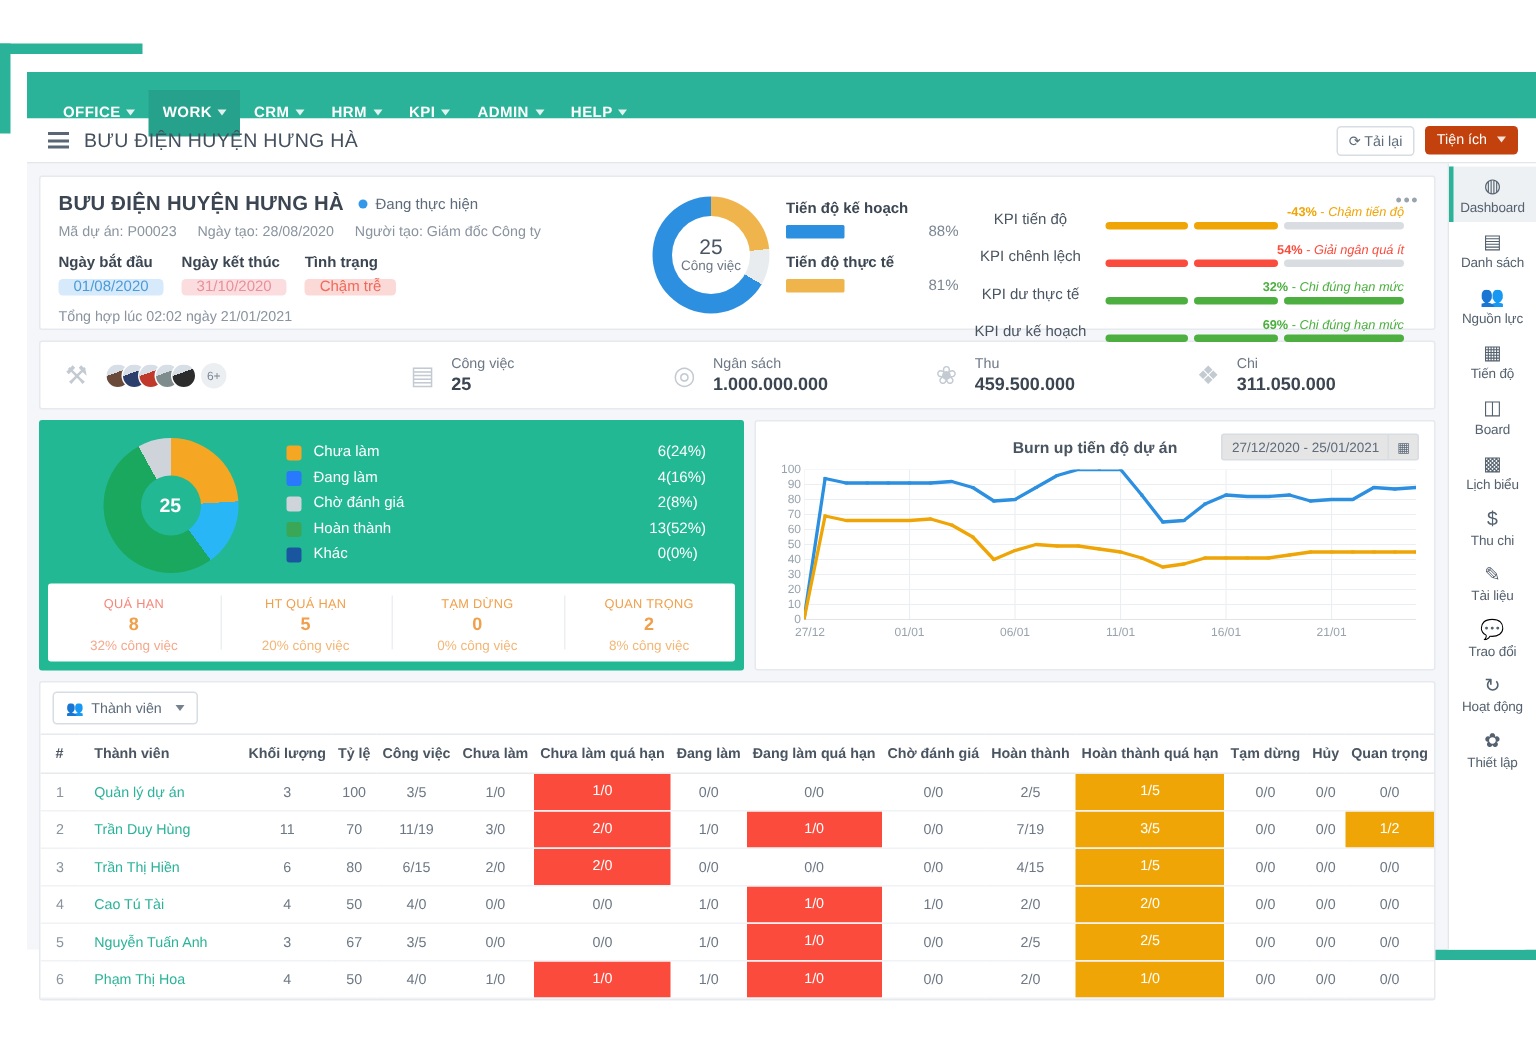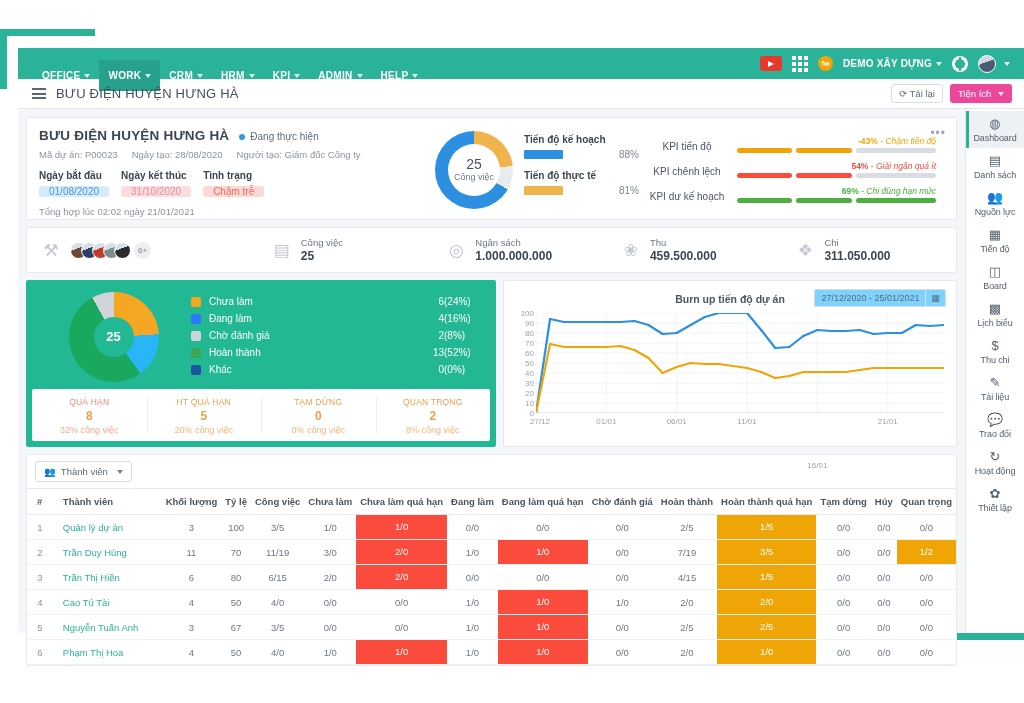--- a/index.html
+++ b/index.html
@@ -49,21 +49,21 @@
   .avatar-top { width:18px;height:18px;border-radius:50%;background:linear-gradient(160deg,#cfd9e4 40%,#4a5b72 40%); border:1px solid #fff;}
 
   
   .crumbbar { height:30px; background:#fff; border-bottom:1px solid #e4e7ea; display:flex; align-items:center; padding:0 8px;}
   .hamburger { width:14px; margin:0 10px 0 6px; cursor:pointer;}
   .hamburger span { display:block; height:2px; background:#5a6673; margin:2.5px 0;}
   .crumb-title { font-size:13px; color:#44505e; letter-spacing:.2px;}
   .crumbbar-right { margin-left:auto; display:flex; align-items:center; gap:7px; padding-right:4px;}
   .btn-reload { font-size:9.5px; color:#5d6b7a; background:#fff; border:1px solid #d7dde3;
                 border-radius:3px; padding:3px 7px; cursor:pointer; white-space:nowrap;}
-  .btn-util { font-size:9.5px; color:#fff; background:#ec4899; border:none; border-radius:3px;
+  .btn-util { font-size:9.5px; color:#fff; background:#c2410c; border:none; border-radius:3px;
               padding:4px 8px; cursor:pointer; white-space:nowrap;}
 
   
   .bodyrow { display:flex; height:524px; }
   .content { width:947px; padding:8px; }
   .sidebar { width:59px; background:#fff; border-left:1px solid #e4e7ea; padding-top:2px;}
 
   
   .side-item { text-align:center; padding:6px 2px 5px; cursor:pointer; position:relative;}
   .side-item.active { background:#eef1f4; }
@@ -156,21 +156,21 @@
   .ws-t { font-size:8.5px; color:#f5867a; letter-spacing:.2px;}
   .ws-n { font-size:12px; font-weight:bold; color:#f0a04b; margin:2px 0;}
   .ws-s { font-size:9px; color:#f5a98e;}
   .ws-cell.orange .ws-t{color:#f0a04b;} .ws-cell.orange .ws-n{color:#f0a04b;} .ws-cell.orange .ws-s{color:#f3b777;}
 
   
   .chart-card { flex:1; background:#fff; border:1px solid #e6e9ed; border-radius:2px; padding:8px 10px;}
   .chart-head { display:flex; align-items:center; justify-content:center; position:relative; height:20px;}
   .chart-title { font-size:10.5px; font-weight:bold; color:#4a5562;}
   .daterange { position:absolute; right:0; top:0; display:flex; align-items:center;
-     border:1px solid #d7dde3; border-radius:2px; font-size:9px; color:#5d6b7a; background:#7dd3fc;}
+     border:1px solid #d7dde3; border-radius:2px; font-size:9px; color:#5d6b7a; background:#e5e5e5;}
   .daterange span.txt { padding:3px 6px; }
   .daterange span.cal { border-left:1px solid #d7dde3; padding:3px 5px; }
   .plot { position:relative; height:116px; margin-top:4px;}
   .yaxis { position:absolute; left:0; top:0; width:20px; height:100px; }
   .ytick { position:absolute; right:0; font-size:8px; color:#99a3ad; transform:translateY(-50%);}
   .plotarea { position:absolute; left:22px; right:2px; top:0; height:100px; }
   .xlabels { position:absolute; left:22px; right:2px; top:104px; height:12px;}
   .xlabel { position:absolute; font-size:8px; color:#99a3ad; transform:translateX(-50%);}
 
   
@@ -205,45 +205,20 @@
   <div class="topnav">
     <div id="navitems" style="display:flex;margin-top:24px;">
         <div class="topnav-item"><span>OFFICE</span><span class="caret"></span></div>
         <div class="topnav-item active"><span>WORK</span><span class="caret"></span></div>
         <div class="topnav-item"><span>CRM</span><span class="caret"></span></div>
         <div class="topnav-item"><span>HRM</span><span class="caret"></span></div>
         <div class="topnav-item"><span>KPI</span><span class="caret"></span></div>
         <div class="topnav-item"><span>ADMIN</span><span class="caret"></span></div>
         <div class="topnav-item"><span>HELP</span><span class="caret"></span></div>
       </div>
-    <div class="topnav-right">
-      <div class="yt-btn">
-          <div class="yt-tri"></div>
-        </div>
-      <div class="grid-ico">
-        <i></i>
-          <i></i>
-          <i></i>
-          <i></i>
-          <i></i>
-          <i></i>
-          <i></i>
-          <i></i>
-          <i></i>
-      </div>
-      <div class="org-ico">fw</div>
-      <div class="org-name">
-        <span>DEMO XÂY DỰNG</span><span class="caret"></span>
-      </div>
-      <div class="globe"></div>
-      <div style="display:flex;align-items:center;gap:4px;">
-        <div class="avatar-top"></div>
-        <span class="caret"></span>
-      </div>
-    </div>
   </div>
 
   <div class="crumbbar">
     <div class="hamburger">
         <span></span>
         <span></span>
         <span></span>
       </div>
     <div class="crumb-title">BƯU ĐIỆN HUYỆN HƯNG HÀ</div>
     <div class="crumbbar-right">
@@ -329,20 +304,31 @@
               </div>
             </div>
             <div class="kpi-row">
               <div class="kpi-lbl">KPI chênh lệch</div>
               <div class="kpi-track">
                 <div class="kpi-note" style="color: rgb(250, 75, 60);"><b>54%</b> - <i>Giải ngân quá ít</i></div>
                 <div class="kpi-seg">
                   <div style="background: rgb(250, 75, 60); flex: 1 1 0%;"></div>
                   <div style="background: rgb(250, 75, 60); flex: 1 1 0%;"></div>
                   <div style="background: rgb(217, 221, 225); flex: 1.45 1 0%;"></div>
+                </div>
+              </div>
+            </div>
+            <div class="kpi-row">
+              <div class="kpi-lbl">KPI dư thực tế</div>
+              <div class="kpi-track">
+                <div class="kpi-note" style="color: rgb(76, 175, 63);"><b>32%</b> - <i>Chi đúng hạn mức</i></div>
+                <div class="kpi-seg">
+                  <div style="background: rgb(76, 175, 63); flex: 1 1 0%;"></div>
+                  <div style="background: rgb(76, 175, 63); flex: 1 1 0%;"></div>
+                  <div style="background: rgb(76, 175, 63); flex: 1.45 1 0%;"></div>
                 </div>
               </div>
             </div>
             <div class="kpi-row">
               <div class="kpi-lbl">KPI dư kế hoạch</div>
               <div class="kpi-track">
                 <div class="kpi-note" style="color: rgb(76, 175, 63);"><b>69%</b> - <i>Chi đúng hạn mức</i></div>
                 <div class="kpi-seg">
                   <div style="background: rgb(76, 175, 63); flex: 1 1 0%;"></div>
                   <div style="background: rgb(76, 175, 63); flex: 1 1 0%;"></div>
@@ -563,21 +549,21 @@
                   <rect x="352.8" y="54.0" width="2" height="2" fill="#efa506"></rect>
                   <rect x="365.9" y="54.0" width="2" height="2" fill="#efa506"></rect>
                   <rect x="379.0" y="54.0" width="2" height="2" fill="#efa506"></rect>
                   <line x1="0" y1="100" x2="380" y2="100" stroke="#cdd3d9" stroke-width="0.8"></line>
                 </svg></div>
             <div class="xlabels" id="xlabels">
                 <div class="xlabel" style="left: 0%; transform: translateX(-30%);">27/12</div>
                 <div class="xlabel" style="left: 17.2414%;">01/01</div>
                 <div class="xlabel" style="left: 34.4828%;">06/01</div>
                 <div class="xlabel" style="left: 51.7241%;">11/01</div>
-                <div class="xlabel" style="left: 68.9655%; margin-top: 44px;">16/01</div>
+                <div class="xlabel" style="left: 68.9655%;">16/01</div>
                 <div class="xlabel" style="left: 86.2069%;">21/01</div>
               </div>
           </div>
         </div>
       </div>
 
       <div class="table-card noscroll">
         <div class="tbl-toolbar">
           <button class="btn-member">
             <span>👥</span>

